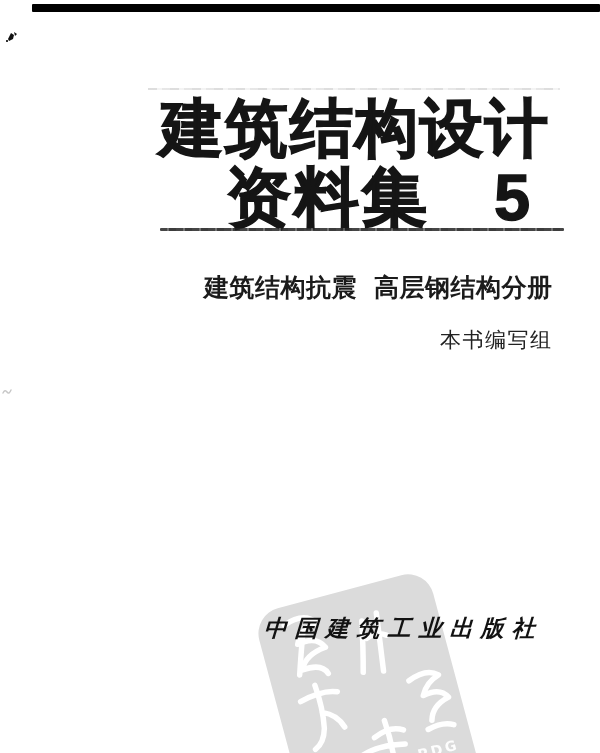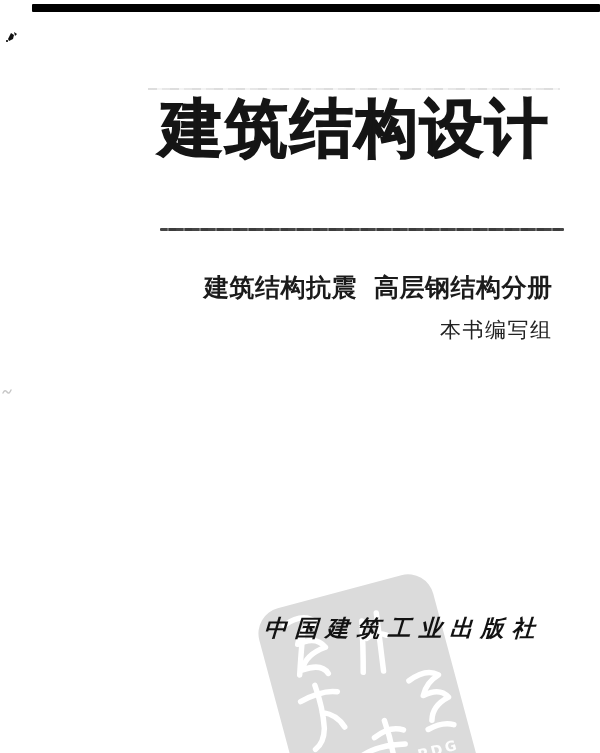--- a/index.html
+++ b/index.html
@@ -33,22 +33,22 @@
     border-radius:1px;
   }
   
   .subtitle{
     position:absolute;left:204px;top:274px;font-size:25px;line-height:1.1;
     font-weight:bold;white-space:nowrap;letter-spacing:.5px;color:#1b1b1b;
   }
   .subtitle .gap{display:inline-block;width:17px;}
   
   .author{
-    position:absolute;left:440px;top:320px;font-size:21px;line-height:1.1;
-    font-family:Liberation Mono, monospace;letter-spacing:1.5px;white-space:nowrap;color:#222;
+    position:absolute;left:440px;top:328px;font-size:21px;line-height:1.1;
+    font-family:Liberation Sans, sans-serif;letter-spacing:1.5px;white-space:nowrap;color:#222;
   }
   
   .publisher{
     position:absolute;left:264px;top:615px;z-index:2;font-size:23px;line-height:1.2;
     font-family:"Liberation Serif",serif;font-weight:bold;font-style:italic;
     letter-spacing:8px;white-space:nowrap;color:#121212;transform:skewX(-3deg);
   }
   
   .stamp{
     position:absolute;left:278px;top:588px;width:180px;height:220px;z-index:1;
@@ -78,20 +78,23 @@
   <div class="streak"></div>
 
   <div class="side-mark">
     <svg width="10" height="9" viewBox="0 0 10 9">
       <path d="M1 6 Q3 2 5 5 T9 3" stroke="#9a9a9a" stroke-width="1.4" fill="none" stroke-linecap="round"></path>
     </svg>
   </div>
 
   <div class="title-l1">建筑结构设计</div>
 
+  <div class="title-l2">
+    <span>资料集</span><span class="volume">5</span>
+  </div>
 
   <div class="title-rule"></div>
 
   <div class="subtitle">
     <span>建筑结构抗震</span><span class="gap"></span><span>高层钢结构分册</span>
   </div>
 
   <div class="author">本书编写组</div>
 
   <div class="stamp">

